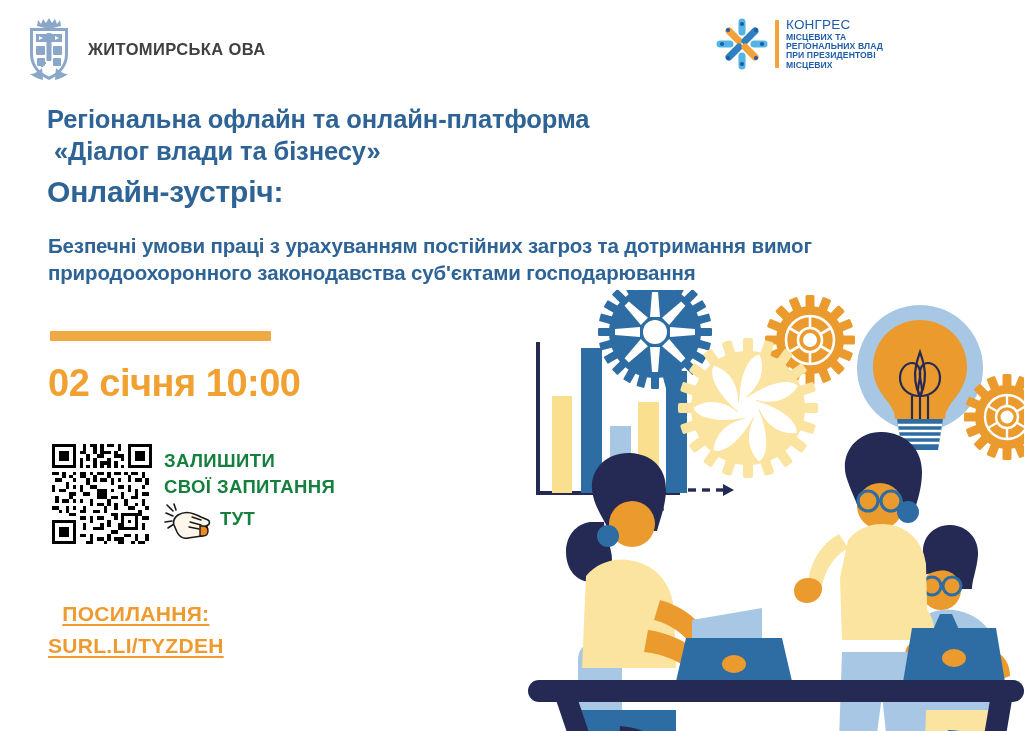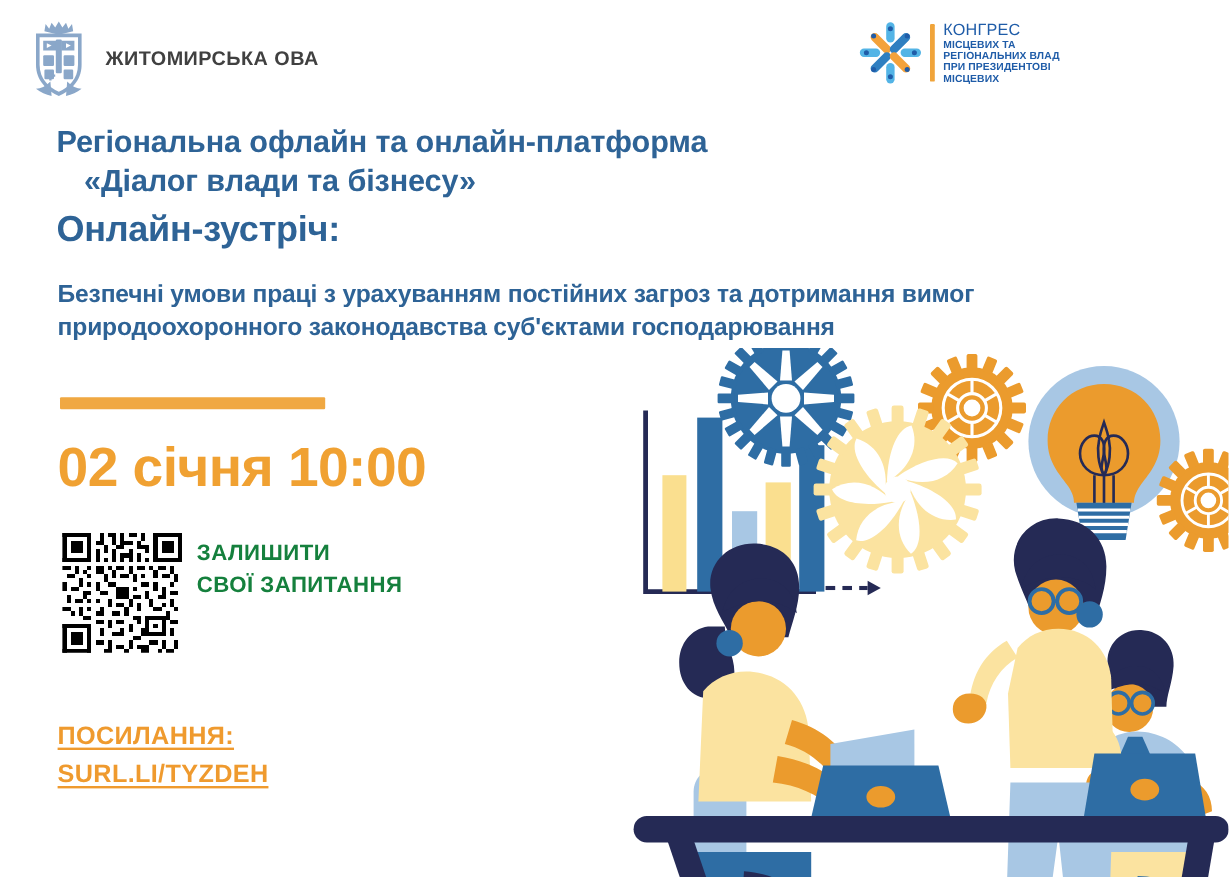--- a/index.html
+++ b/index.html
@@ -75,42 +75,42 @@
     font-size: 10.5px; font-weight: bold; color: #1b2b4b;
     letter-spacing: .9px; line-height: 1.25;
   }
 
   
   .h-platform {
     position: absolute; left: 47px; top: 104px; width: 620px;
     font-size: 25.5px; font-weight: bold; color: #2e6396;
     line-height: 1.24; letter-spacing: -0.1px;
   }
-  .h-platform .ln2 { padding-left: 7px; margin-left: 16px; }
+  .h-platform .ln2 { padding-left: 7px; }
 
   .h-meeting {
     position: absolute; left: 47px; top: 175px;
     font-size: 30px; font-weight: bold; color: #2e6396;
     letter-spacing: -0.2px;
   }
 
   .h-topic {
     position: absolute; left: 48px; top: 233px; width: 880px;
     font-size: 20.5px; font-weight: bold; color: #2e6396;
     line-height: 1.30; letter-spacing: -0.15px;
   }
 
   .rule {
     position: absolute; left: 50px; top: 331px;
     width: 221px; height: 10px; background: #f0a842; border-radius: 1px;
   }
 
   .h-date {
     position: absolute; left: 48px; top: 362px;
-    font-size: 46px; font-weight: bold; color: #f0a132;
+    font-size: 38px; font-weight: bold; color: #f0a132;
     letter-spacing: -0.5px;
   }
 
   
   .qr-block {
     position: absolute; left: 52px; top: 444px;
     display: flex; align-items: flex-start; gap: 12px;
   }
   .qr-code { width: 100px; height: 100px; display:block; image-rendering: pixelated; }
   .qr-text {
@@ -120,21 +120,21 @@
   }
   .qr-line3 { display: flex; align-items: center; gap: 2px; }
   .hand-icon { width: 56px; height: 38px; display:block; margin-left: -2px; }
 
   
   .link-block {
     position: absolute; left: 48px; top: 598px;
     font-size: 21px; font-weight: bold; color: #ef9a2e;
     line-height: 1.52; letter-spacing: .3px;
   }
-  .link-block span { display: block; text-decoration: underline; text-underline-offset: 3px; }
+  .link-block span { display: block; text-decoration: underline; text-underline-offset: 3px; text-align: center; }
 
   
   .illus {
     position: absolute; left: 520px; top: 290px;
     width: 504px; height: 441px;
   }
   .illus svg { display: block; width: 100%; height: 100%; }
 </style>
 </head>
 <body>
@@ -369,20 +369,41 @@
             <rect x="23" y="28" width="1" height="1"></rect>
           <rect x="25" y="28" width="2" height="1"></rect>
           <rect x="8" y="19" width="1" height="1"></rect>
             <rect x="20" y="27" width="1" height="1"></rect>
         </g>
       </svg>
     </span>
     <div class="qr-text">
       <div>ЗАЛИШИТИ</div>
       <div>СВОЇ ЗАПИТАННЯ</div>
+      <div class="qr-line3">
+        <span>
+          <svg class="hand-icon" viewBox="0 0 56 38" aria-hidden="true">
+            <g stroke="#1a1a1a" stroke-width="1.6" stroke-linecap="round" fill="none">
+              <path d="M4 12 L11 15"></path>
+              <path d="M5 4 L11 10"></path>
+              <path d="M12 3 L14 9"></path>
+              <path d="M3 21 L10 20"></path>
+              <path d="M6 27 L12 23"></path>
+            </g>
+            <path d="M16 14 c5 -3 11 -3 16 -1 c3 1 5 2 7 3 l7 3 c2 1 2 4 0 5 l-2 1 c2 1 2 4 0 5 l-3 1 c1 1 1 3 -1 4 l-14 2 c-5 1 -9 -2 -11 -6 l-3 -7 c-1 -3 0 -7 4 -10 z" fill="#fdf6ea" stroke="#1a1a1a" stroke-width="1.6" stroke-linejoin="round"></path>
+            <g stroke="#1a1a1a" stroke-width="1.4" fill="none" stroke-linecap="round">
+              <path d="M30 16 l9 3"></path>
+              <path d="M28 21 l11 3"></path>
+              <path d="M27 26 l10 2"></path>
+            </g>
+            <path d="M41 25 c3 0 5 2 5 5 c0 3 -2 5 -5 5 l-3 0 l0 -10 z" fill="#ef8a23" stroke="#1a1a1a" stroke-width="1.4"></path>
+          </svg>
+        </span>
+        <span>ТУТ</span>
+      </div>
     </div>
   </div>
 
   <div class="link-block">
     <span>ПОСИЛАННЯ:</span>
     <span>SURL.LI/TYZDEH</span>
   </div>
 
   <div class="illus">
     <svg viewBox="0 0 504 441" aria-hidden="true">

